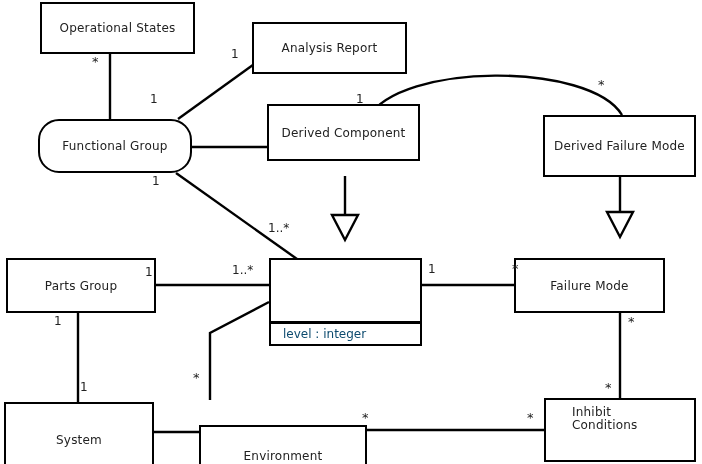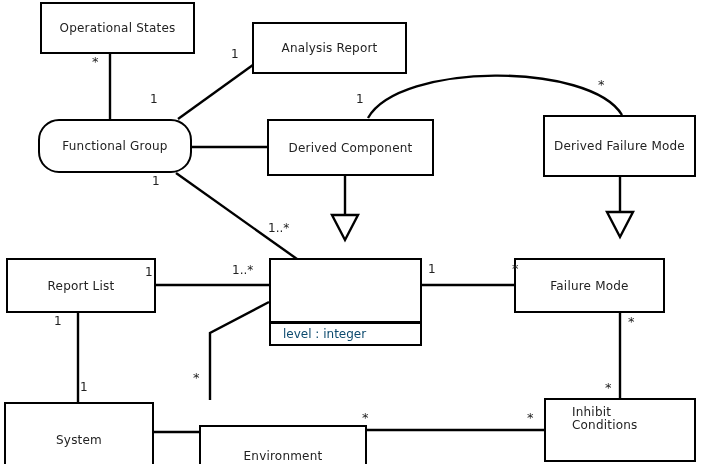--- a/index.html
+++ b/index.html
@@ -118,28 +118,28 @@
   <div id="class-layer">
       <div class="uml-class" style="left: 40px; top: 2px; width: 155px; height: 52px;">
         <div class="cls-name v-center">Operational States</div>
       </div>
       <div class="uml-class" style="left: 252px; top: 2px; width: 155px; height: 52px; margin-top: 20px;">
         <div class="cls-name v-center">Analysis Report</div>
       </div>
       <div class="uml-class" style="left: 38px; top: 119px; width: 154px; height: 54px; border-radius: 21px;">
         <div class="cls-name v-center">Functional Group</div>
       </div>
-      <div class="uml-class" style="left: 267px; top: 119px; width: 167px; height: 57px;">
+      <div class="uml-class" style="left: 267px; top: 104px; width: 153px; height: 57px;">
         <div class="cls-name v-center">Derived Component</div>
       </div>
       <div class="uml-class" style="left: 543px; top: 115px; width: 153px; height: 62px; padding-left: 44px;">
         <div class="cls-name v-center">Derived Failure Mode</div>
       </div>
       <div class="uml-class" style="left: 6px; top: 258px; width: 150px; height: 55px;">
-        <div class="cls-name v-center">Report List</div>
+        <div class="cls-name v-center">Parts Group</div>
       </div>
       <div class="uml-class" style="left: 269px; top: 258px; width: 153px; height: 88px;">
         <div class="compartment-sep" style="top: 61px;"></div>
         <div class="cls-attr" style="left: 12px; top: 67px;">level : integer</div>
       </div>
       <div class="uml-class" style="left: 514px; top: 258px; width: 151px; height: 55px;">
         <div class="cls-name v-center">Failure Mode</div>
       </div>
       <div class="uml-class" style="left: 4px; top: 402px; width: 150px; height: 76px;">
         <div class="cls-name v-center">System</div>

